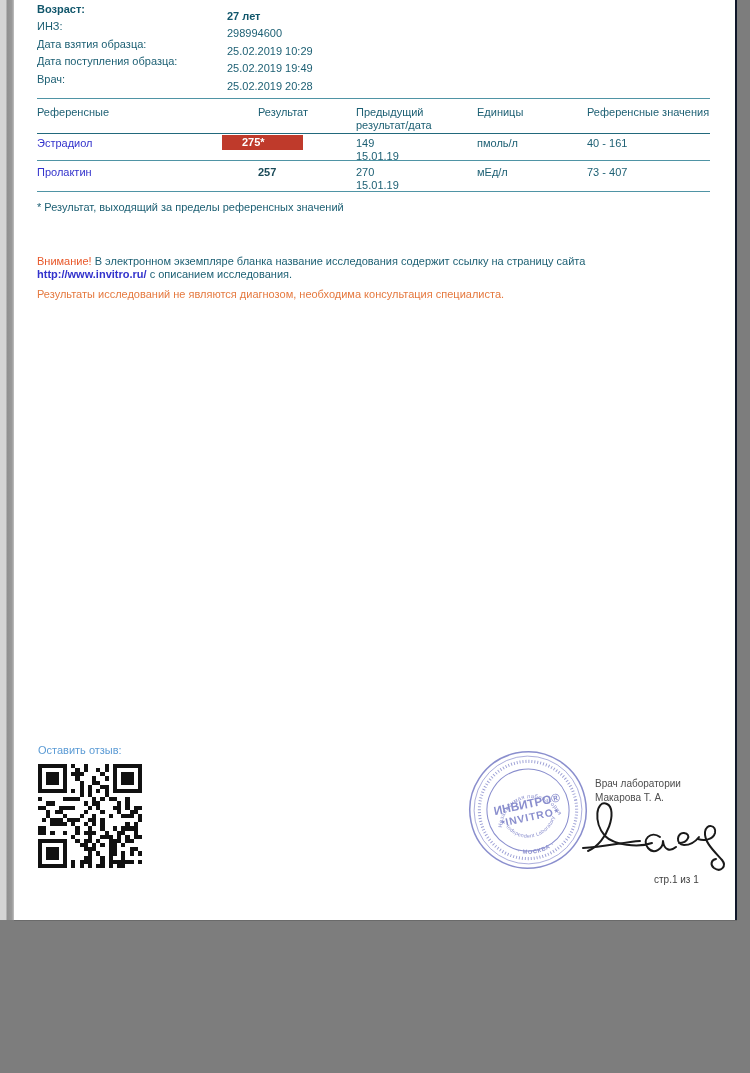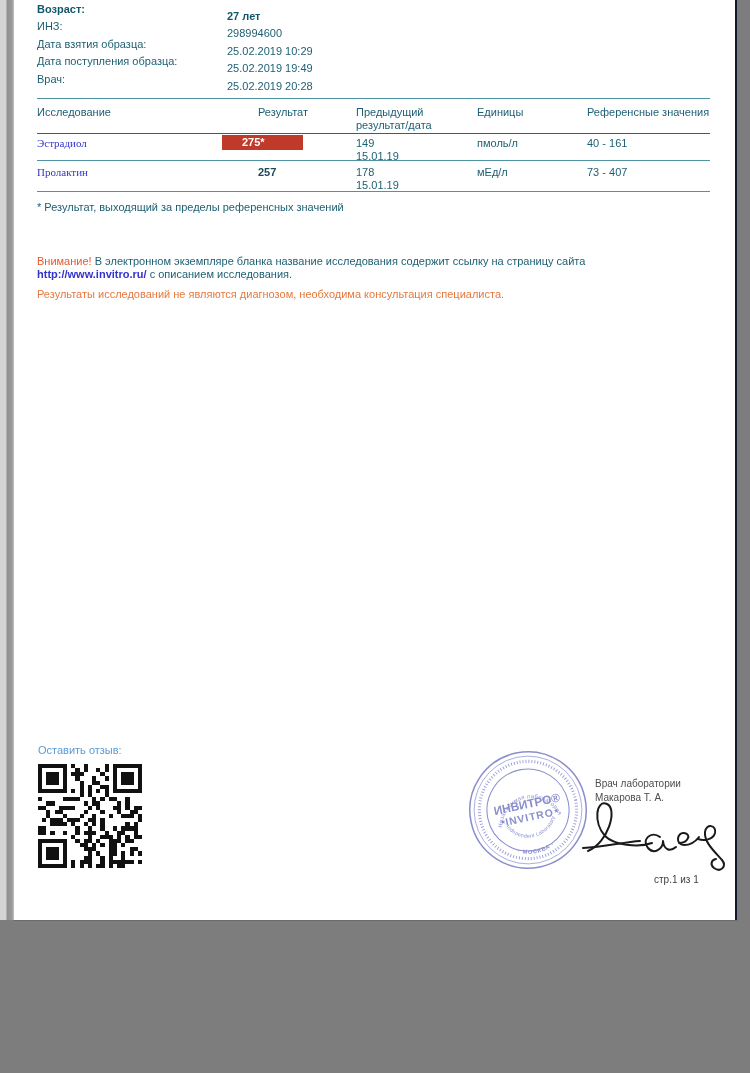--- a/index.html
+++ b/index.html
@@ -30,21 +30,21 @@
   .info-label{position:absolute;left:23px;top:1px;}
   .info-value{position:absolute;left:196px;top:8px;margin-left:17px;}
   .info-row.bold .info-label,.info-row.bold .info-value{font-weight:bold;color:var(--label-teal);}
   
   .tline{position:absolute;left:23px;width:673px;height:1px;background:var(--line-teal);}
   .tline.dark{background:var(--line-dark);}
   .th{position:absolute;font-size:11px;line-height:13px;color:var(--text-teal);}
   .td{position:absolute;font-size:11px;line-height:12.5px;color:var(--text-teal);}
   .c1{left:23px;width:180px;} .c2{left:208px;width:130px;padding-left:36px;} .c3{left:342px;width:118px;}
   .c4{left:463px;width:105px;} .c5{left:573px;width:123px;}
-  .test-link{color:var(--link-blue);text-decoration:none;cursor:pointer;font-family:Liberation Serif, serif;}
+  .test-link{color:var(--link-blue);text-decoration:none;cursor:pointer;}
   .result-bold{font-weight:bold;color:var(--result-dark);}
   .flag-bar{position:absolute;left:208px;width:81px;height:15px;background:var(--flag-red);
     color:#ffffff;font-size:11px;font-weight:bold;line-height:15px;padding-left:20px;}
   
   .note{position:absolute;left:23px;width:690px;font-size:11px;line-height:13px;color:var(--text-teal);}
   .note.bold{font-weight:bold;color:var(--label-teal);font-size:11.5px;}
   .attention-label{color:var(--attention-orange);}
   .note-link{color:var(--link-blue);font-weight:bold;text-decoration:none;cursor:pointer;}
   .note.disclaimer{color:var(--disclaimer-orange);}
   
@@ -81,21 +81,21 @@
         <span class="info-value">25.02.2019 19:49</span>
       </div>
       <div class="info-row">
         <span class="info-label">Врач:</span>
         <span class="info-value">25.02.2019 20:28</span>
       </div>
     </div>
 
     <div class="tline" style="top:98px"></div>
 
-    <div class="th c1" style="top:106px">Исследование</div>
+    <div class="th c1" style="top:106px">Референсные</div>
     <div class="th c2" style="top:106px">Результат</div>
     <div class="th c3" style="top:106px">Предыдущий результат/дата</div>
     <div class="th c4" style="top:106px">Единицы</div>
     <div class="th c5" style="top:106px">Референсные значения</div>
 
     <div class="tline dark" style="top:133px"></div>
 
     <div class="td c1" style="top:137px">
       <span class="test-link">Эстрадиол</span>
     </div>
@@ -107,21 +107,21 @@
     <div class="td c4" style="top:137px">пмоль/л</div>
     <div class="td c5" style="top:137px">40 - 161</div>
 
     <div class="tline" style="top:160px"></div>
 
     <div class="td c1" style="top:166px">
       <span class="test-link">Пролактин</span>
     </div>
     <div class="td c2 result-bold" style="top:166px">257</div>
     <div class="td c3" style="top:166px">
-      <div>178</div>
+      <div>270</div>
       <div>15.01.19</div>
     </div>
     <div class="td c4" style="top:166px">мЕд/л</div>
     <div class="td c5" style="top:166px">73 - 407</div>
 
     <div class="tline" style="top:191px"></div>
 
     <div class="note" style="top:201px">* Результат, выходящий за пределы референсных значений</div>
 
 

